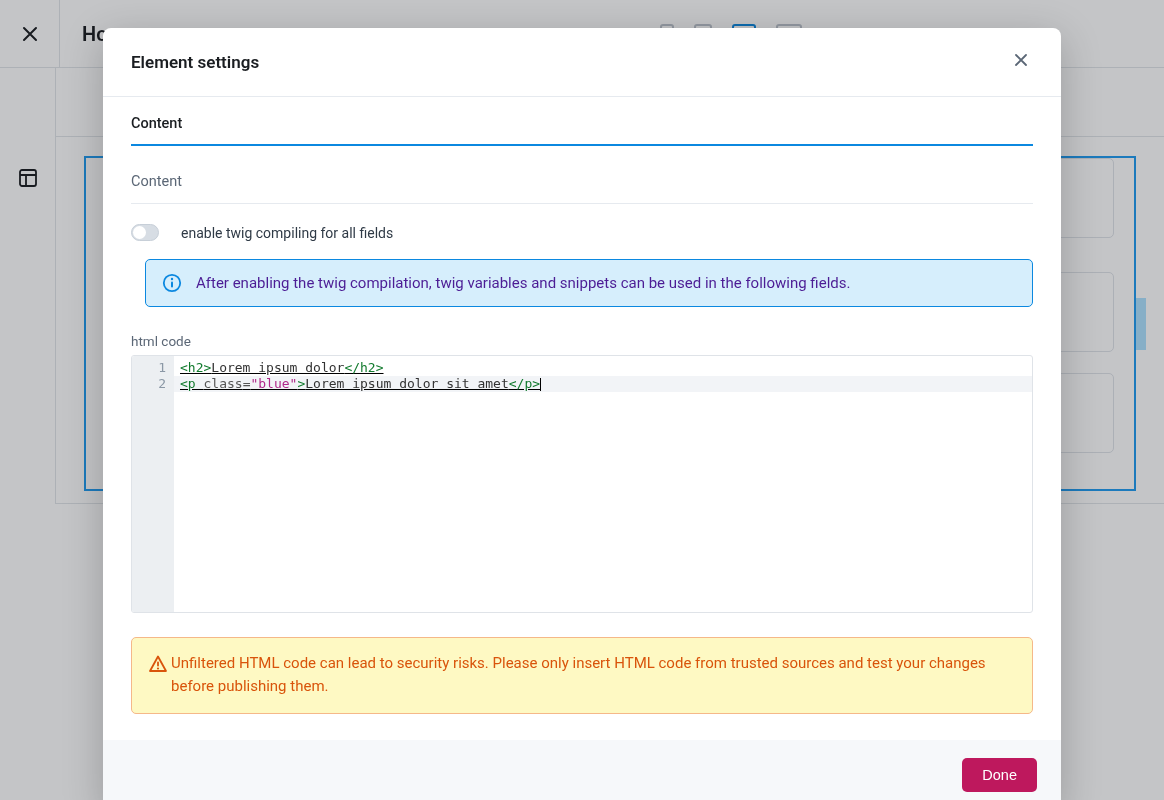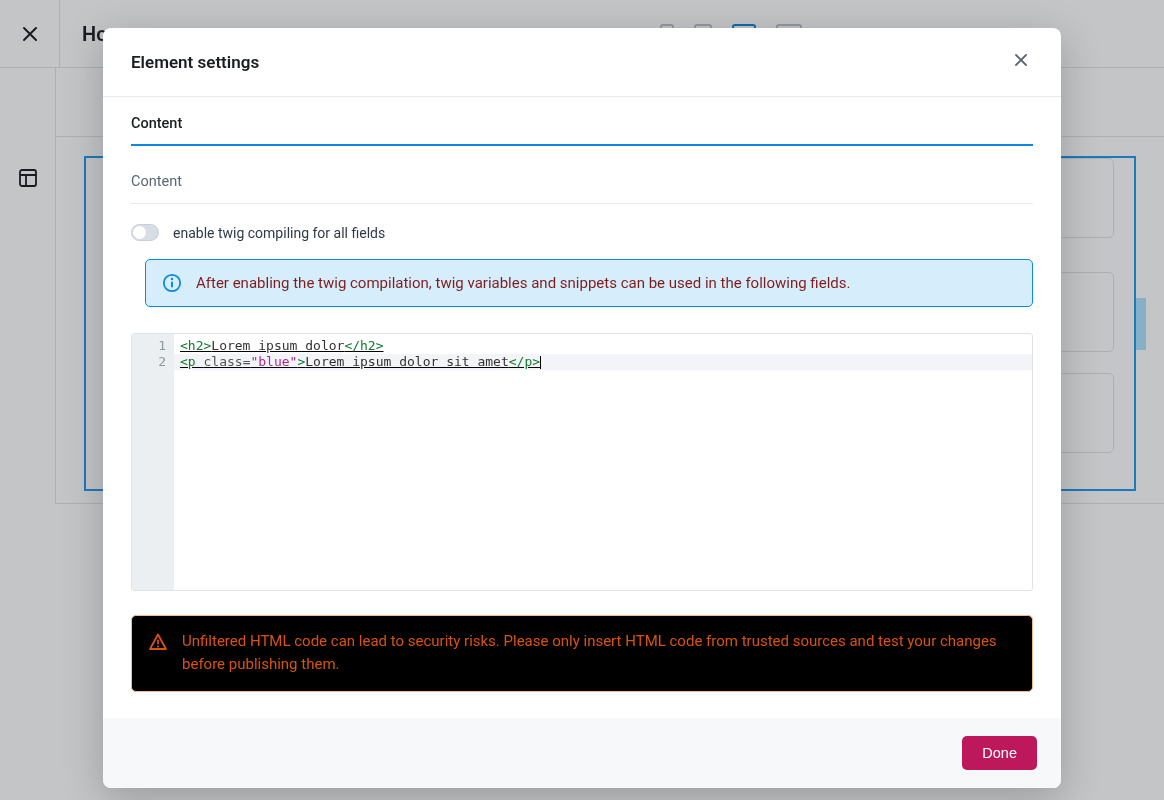--- a/index.html
+++ b/index.html
@@ -191,21 +191,21 @@
 }
 .tab.active {
   color: #1a1d21;
   font-weight: 500;
   border-bottom-color: #0b88e0;
 }
 
 .toggle-row {
   display: flex;
   align-items: center;
-  gap: 14px;
+  gap: 22px;
   margin-bottom: 18px;
 }
 .toggle {
   width: 28px;
   height: 17px;
   border-radius: 10px;
   background: #d7dde4;
   border: 1px solid #c7cfd8;
   position: relative;
   cursor: pointer;
@@ -221,21 +221,21 @@
 .toggle-label { font-size: 14px; color: #2f3a46; }
 
 .info-banner {
   border: 1px solid #0b88e0;
   background: #d6eefc;
   border-radius: 5px;
   padding: 13px 16px;
   display: flex;
   align-items: center;
   gap: 14px;
-  color: #7f1d1d;
+  color: #4c1d95;
   font-size: 15px;
   margin-left: 14px;
   margin-bottom: 26px;
 }
 .info-banner .ic { flex-shrink:0; }
 
 .field-label {
   font-size: 13.5px;
   color: #5b6776;
   margin-bottom: 6px;
@@ -277,25 +277,25 @@
 .cursor {
   display:inline-block;
   width:1px; height:13px;
   background:#000;
   vertical-align:middle;
 }
 
 .warn-banner {
   margin-top: 24px;
   border: 1px solid #f5b889;
-  background: #000000;
+  background: #fef9c3;
   border-radius: 5px;
   padding: 14px 16px;
   display: flex;
-  gap: 14px;
+  gap: 3px;
   color: #d9540b;
   font-size: 15px;
   line-height: 1.55;
 }
 .warn-banner .ic { flex-shrink:0; margin-top:2px; }
 
 .modal-foot {
   background: #f6f8fa;
   padding: 18px 24px;
   display: flex;
@@ -401,20 +401,21 @@
 
     <div class="info-banner">
       <svg class="ic" width="20" height="20" viewBox="0 0 20 20">
           <circle cx="10" cy="10" r="8.2" fill="none" stroke="#0b88e0" stroke-width="1.8"></circle>
           <circle cx="10" cy="6" r="1.2" fill="#0b88e0"></circle>
           <rect x="9" y="8.5" width="2" height="6" rx="1" fill="#0b88e0"></rect>
         </svg>
       <span>After enabling the twig compilation, twig variables and snippets can be used in the following fields.</span>
     </div>
 
+    <div class="field-label">html code</div>
 
     <div class="code-editor">
       <div class="gutter">
         <div>1</div>
         <div>2</div>
       </div>
       <div class="code">
         <div class="line2bg"></div>
         <pre><span class="t-tag">&lt;h2&gt;</span><span class="t-txt">Lorem ipsum dolor</span><span class="t-tag">&lt;/h2&gt;</span>
 <span class="t-tag">&lt;p </span><span class="t-attr">class</span><span class="t-attr">=</span><span class="t-str">"blue"</span><span class="t-tag">&gt;</span><span class="t-txt">Lorem ipsum dolor sit amet</span><span class="t-tag">&lt;/p&gt;</span><span class="cursor"></span></pre>

